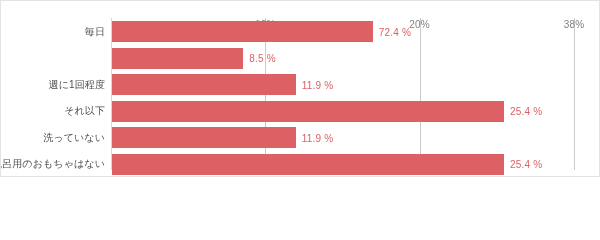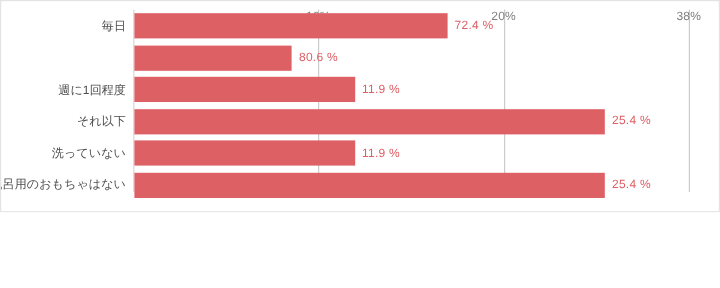--- a/index.html
+++ b/index.html
@@ -18,21 +18,21 @@
     box-sizing: border-box;
     background: #ffffff;
     border: 1px solid #e3e3e3;
     overflow: hidden;
   }
 
   
   #plot-area {
     position: absolute;
     left: 110px;
-    top: 7px;
+    top: 17px;
     width: 463px;     
     height: 152px;
     box-sizing: border-box;
     padding-left: 16px;
   }
 
   
   .gridline {
     position: absolute;
     top: 0;
@@ -112,21 +112,21 @@
       </div>
 
     <div id="bars">
         <div class="row" style="top: 3px;">
           <span class="cat-label" style="color: rgb(77, 77, 77);">毎日</span>
           <div class="bar" style="width: 260.823px; background: rgb(221, 96, 101);"></div>
           <span class="value-label" style="left: 260.823px; color: rgb(221, 96, 101);">72.4 %</span>
         </div>
         <div class="row" style="top: 29.5px;">
           <div class="bar" style="width: 131.183px; background: rgb(221, 96, 101);"></div>
-          <span class="value-label" style="left: 131.183px; color: rgb(221, 96, 101);">80.6 %</span>
+          <span class="value-label" style="left: 131.183px; color: rgb(221, 96, 101);">8.5 %</span>
         </div>
         <div class="row" style="top: 56px;">
           <span class="cat-label" style="color: rgb(77, 77, 77);">週に1回程度</span>
           <div class="bar" style="width: 183.657px; background: rgb(221, 96, 101);"></div>
           <span class="value-label" style="left: 183.657px; color: rgb(221, 96, 101);">11.9 %</span>
         </div>
         <div class="row" style="top: 82.5px;">
           <span class="cat-label" style="color: rgb(77, 77, 77);">それ以下</span>
           <div class="bar" style="width: 392.007px; background: rgb(221, 96, 101);"></div>
           <span class="value-label" style="left: 392.007px; color: rgb(221, 96, 101);">25.4 %</span>

